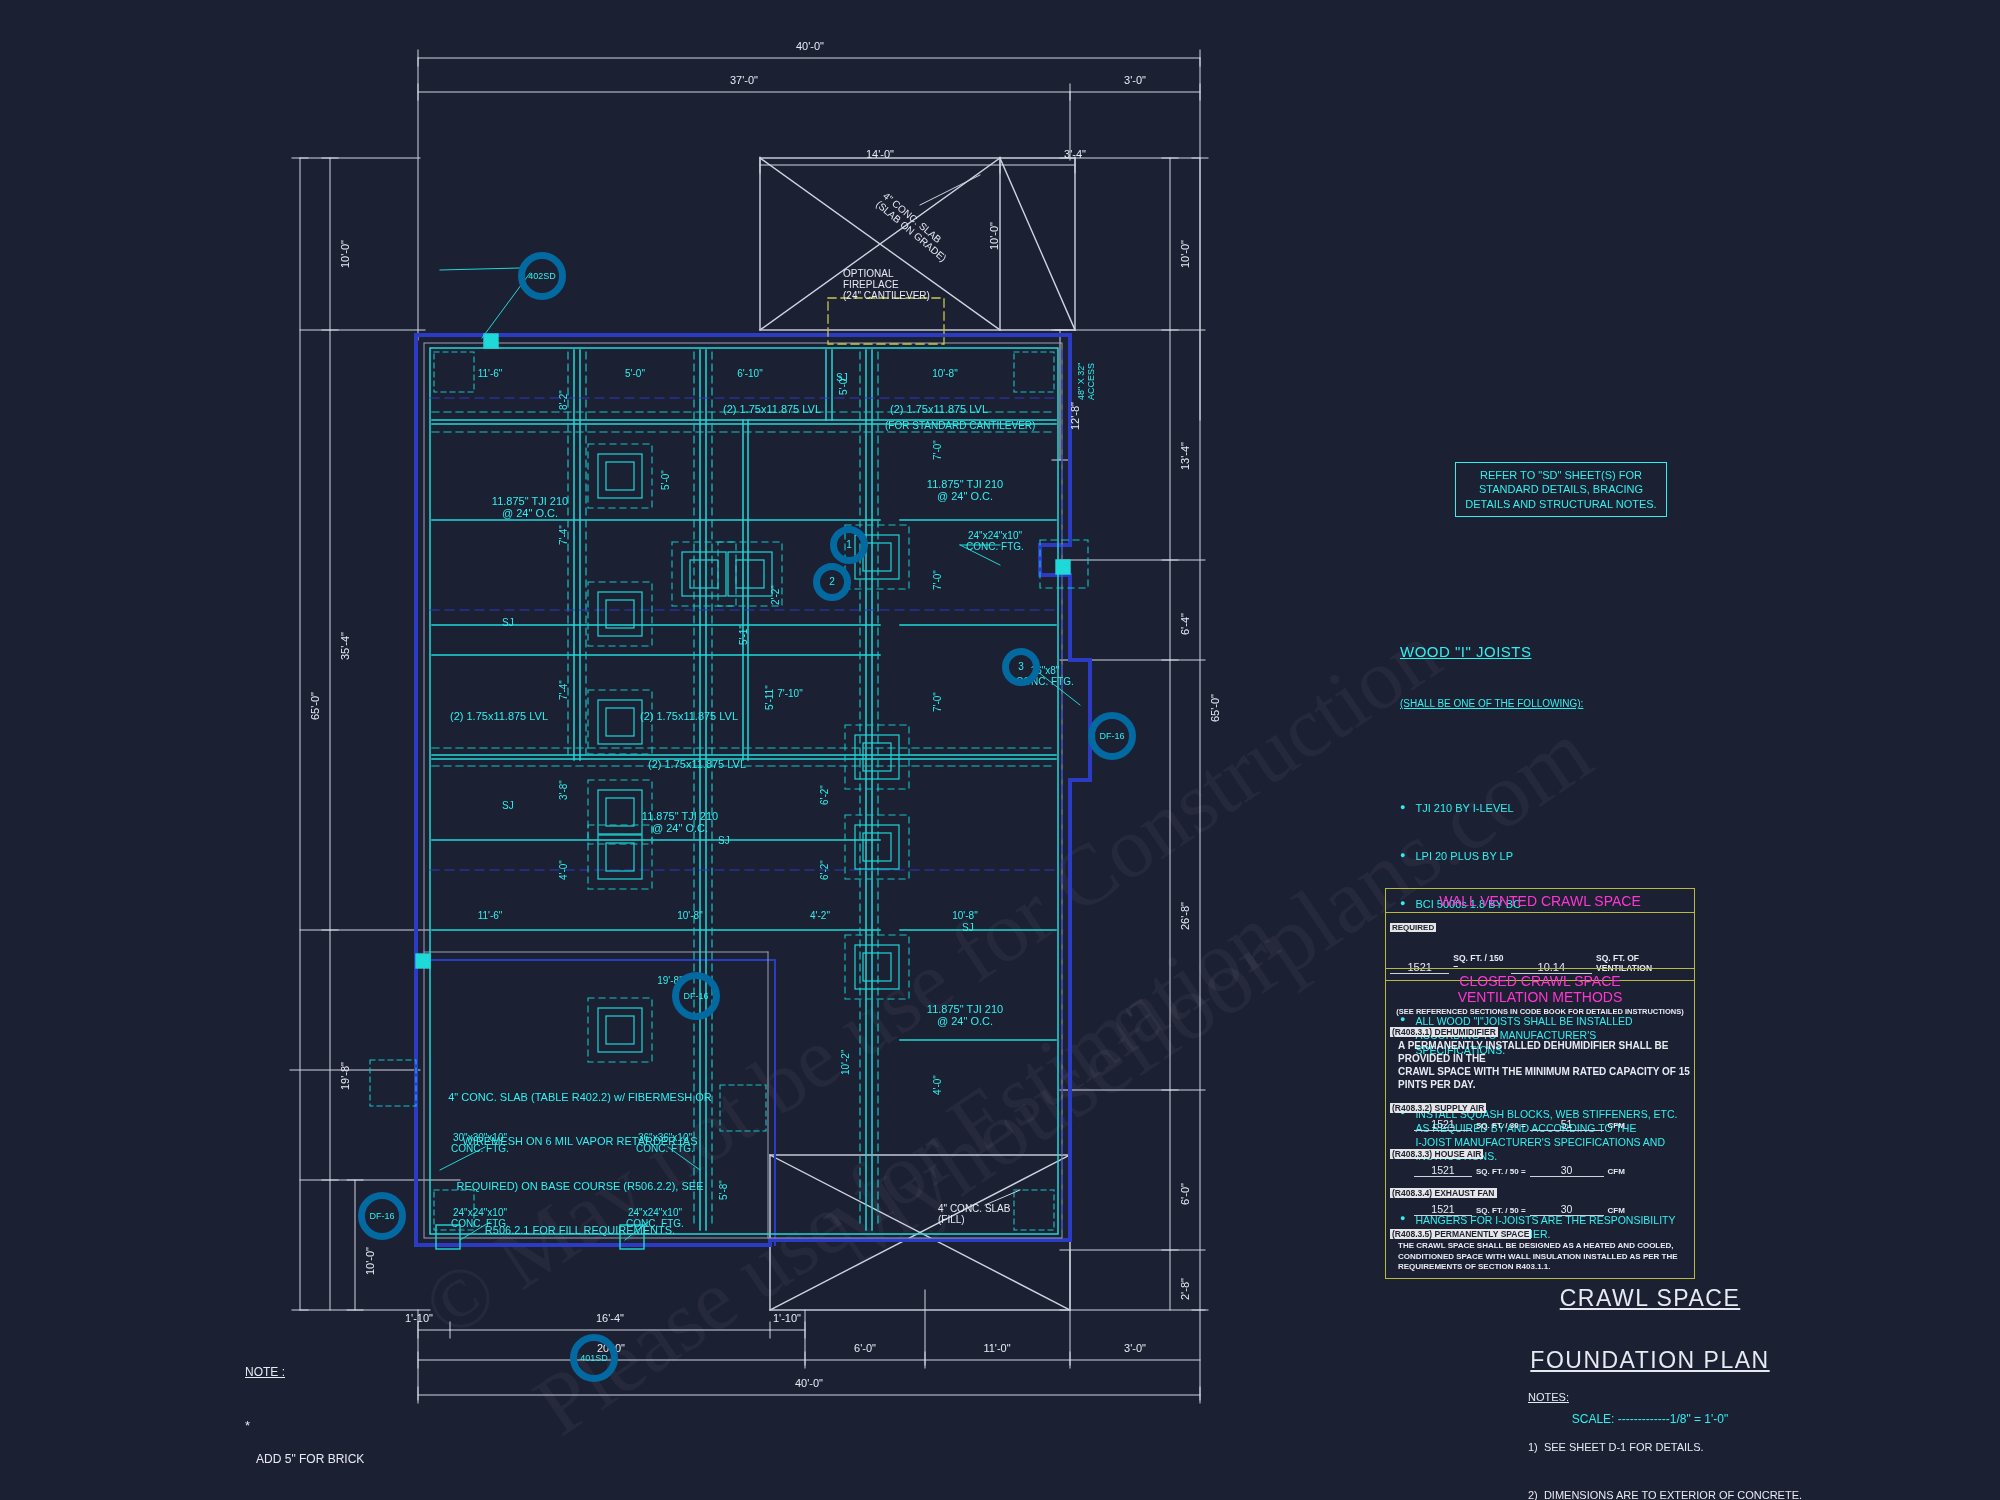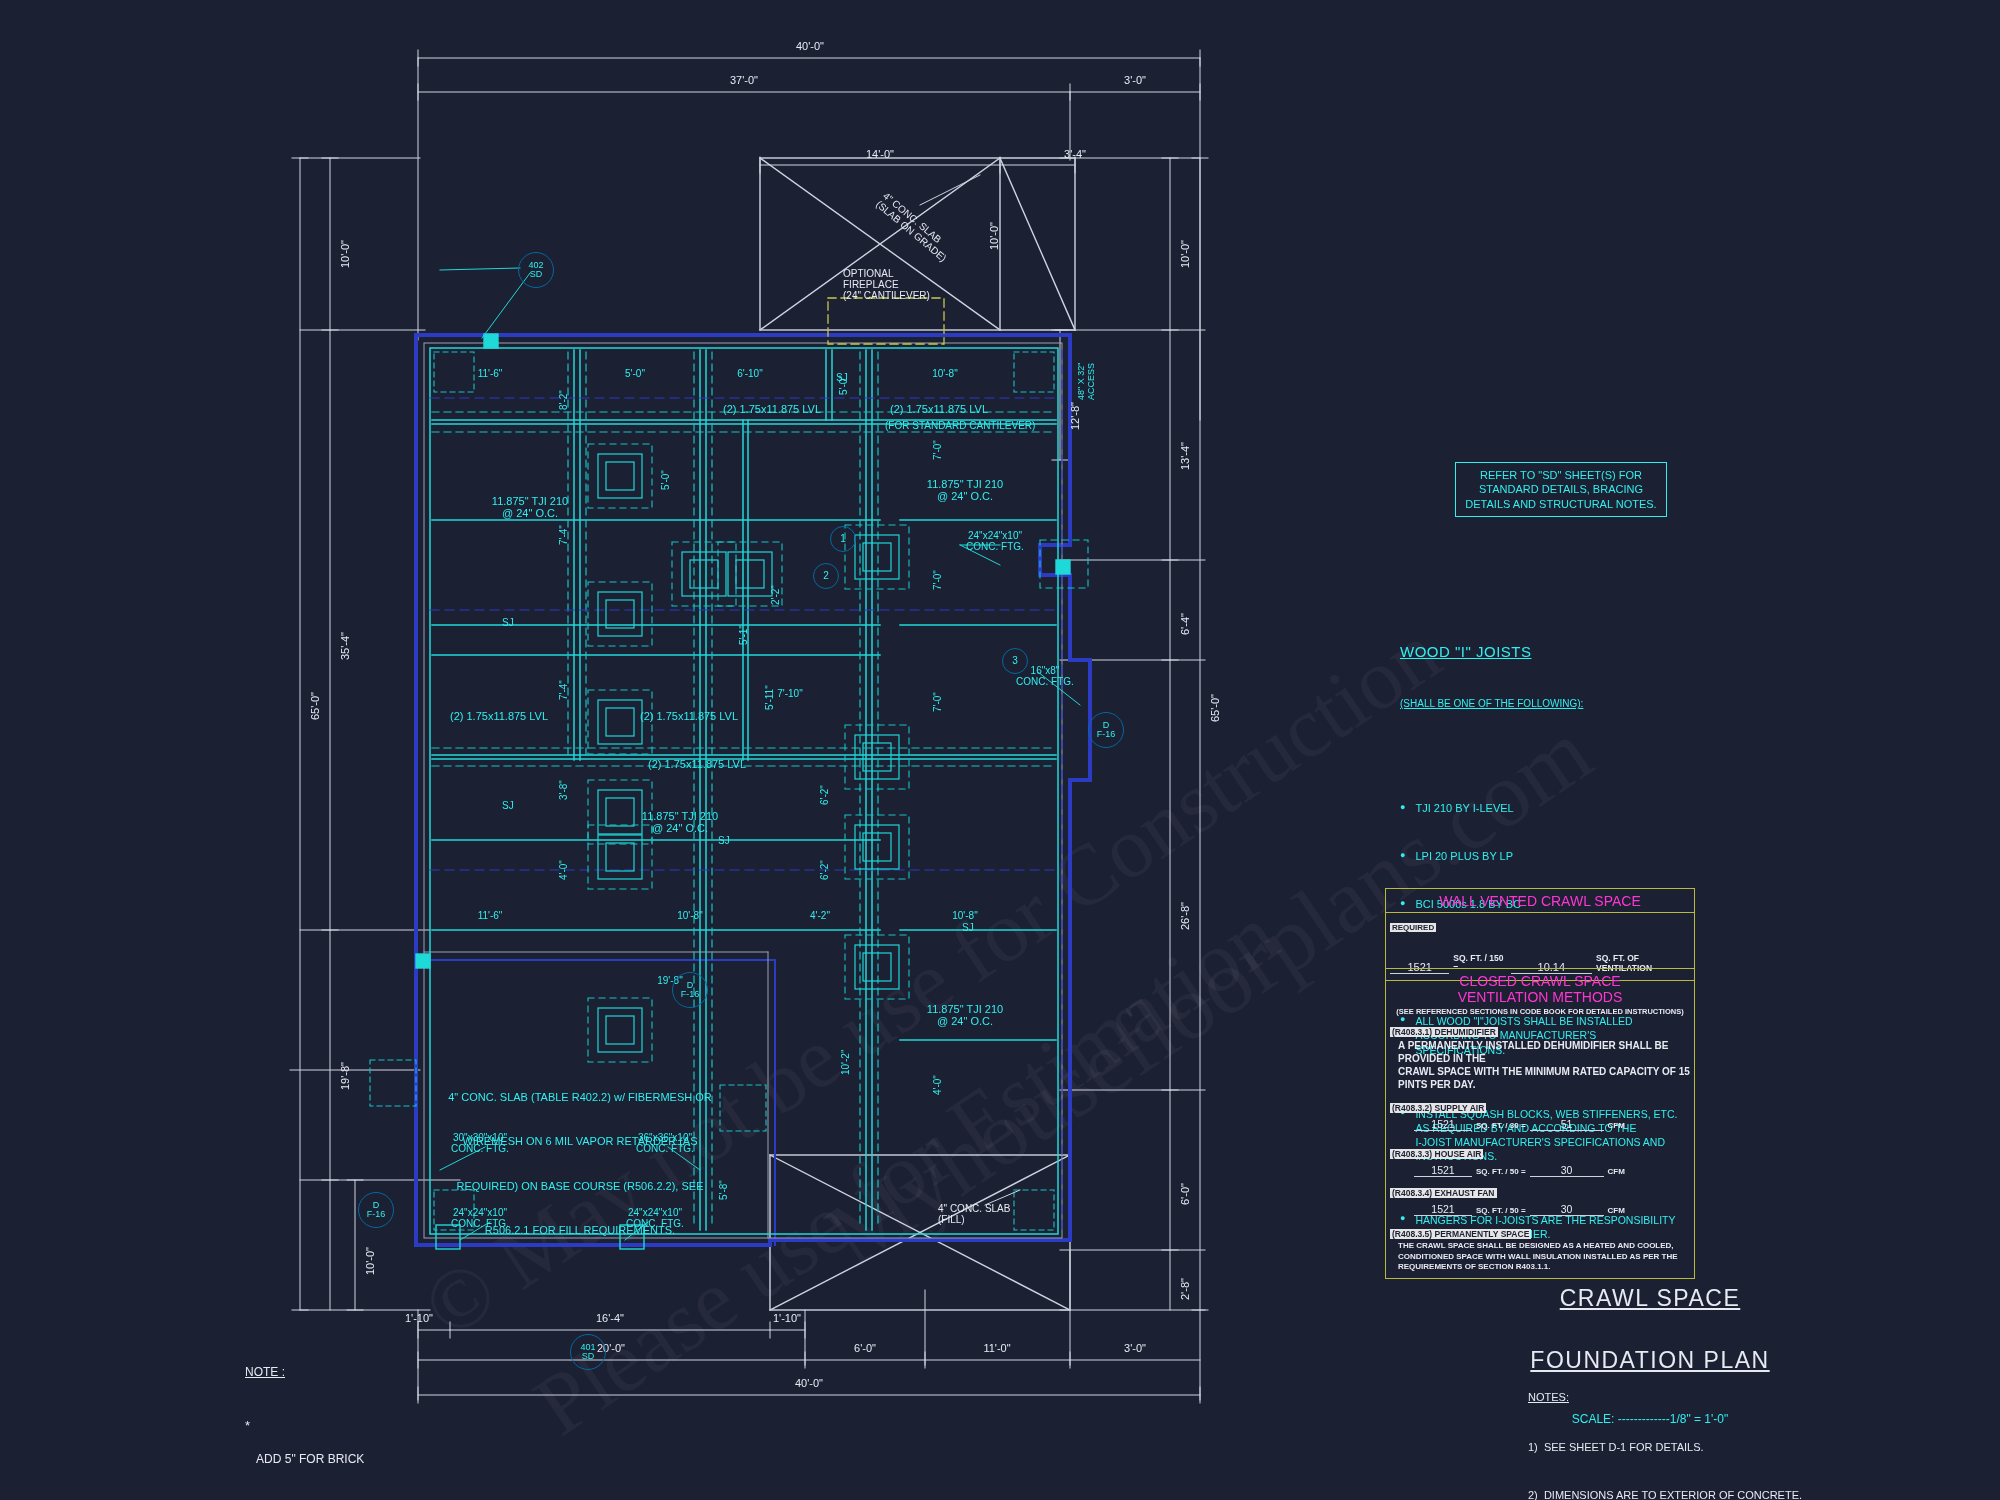--- a/index.html
+++ b/index.html
@@ -24,22 +24,22 @@
 
   .ctr{text-align:center;}
   .und{text-decoration:underline;}
 
   
   .bx{position:absolute;box-sizing:border-box;}
   .bxcy{border:1px solid #2ff0ef;}
   .bxye{border:1px solid #b9b93c;}
 
   
-  .bub{position:absolute;border-radius:50%;border:1px solid #0369a1;
-       color:#2ff0ef;display:flex;flex-direction:column;align-items:center;
+  .bub{position:absolute;border-radius:50%;border:7px solid #0369a1;
+       color:#2ff0ef;display:flex;flex-direction:row;align-items:center;
        justify-content:center;text-align:center;line-height:1.0;}
 
   
   .hl{background:#e5e5e5;color:#1c2033;padding:0 2px;}
 
   svg{position:absolute;left:0;top:0;overflow:visible;}
 </style>
 </head>
 <body>
 

